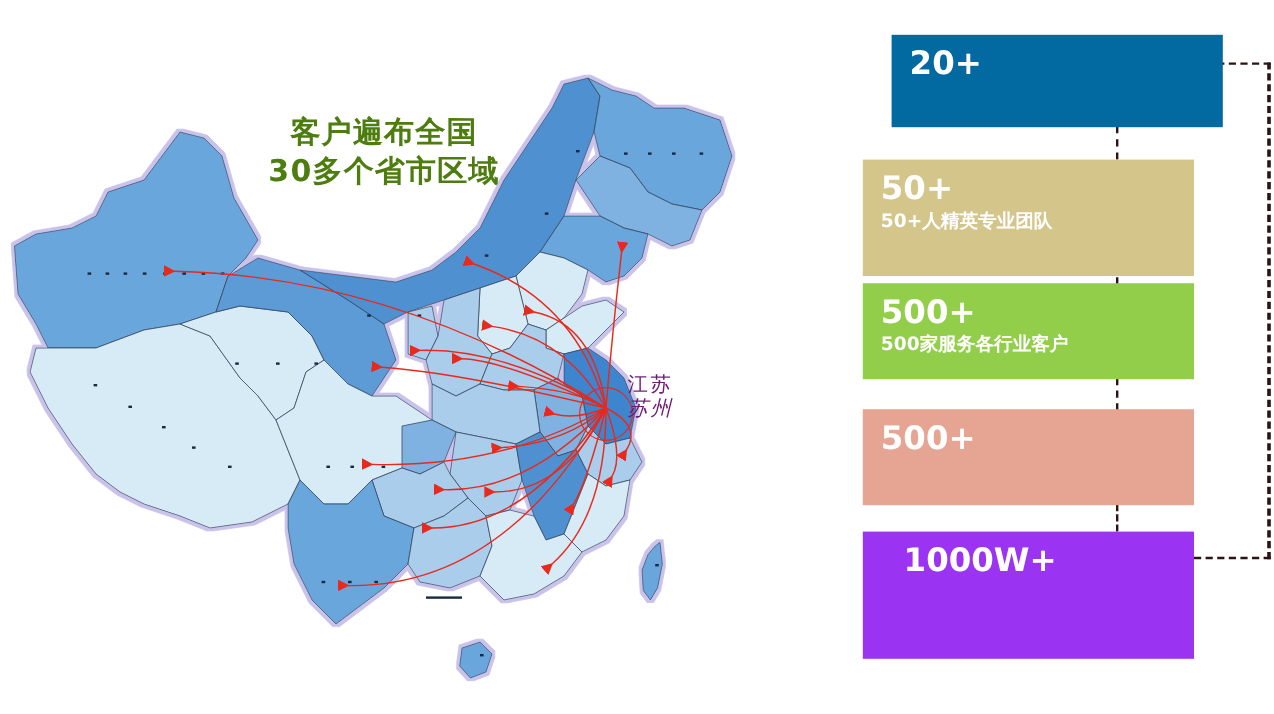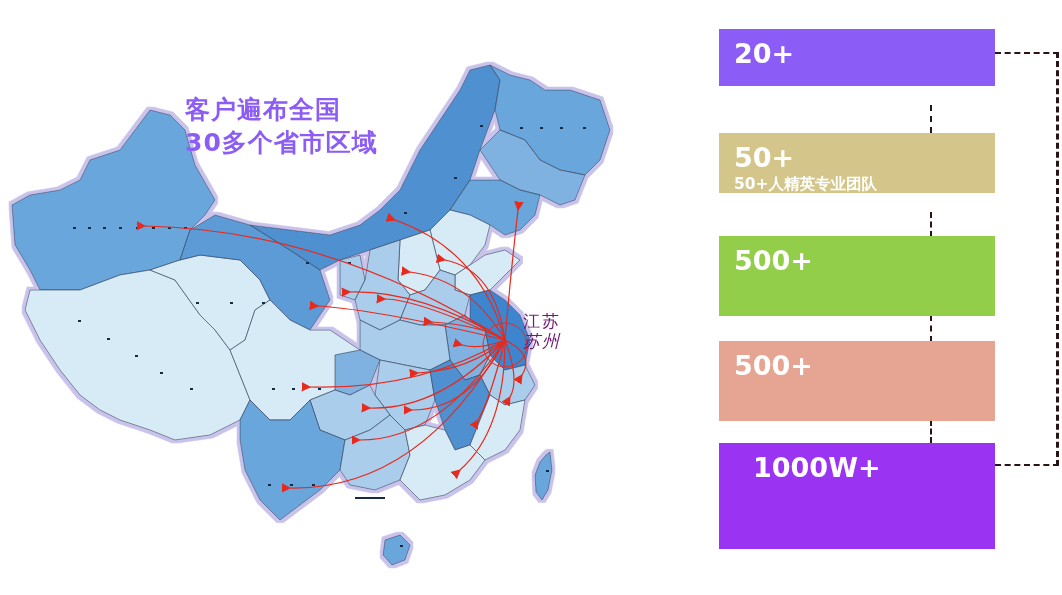--- a/index.html
+++ b/index.html
@@ -1,21 +1,21 @@
 <!DOCTYPE html>
 <html><head>
 <meta charset="utf-8">
 <style>
   html, body { margin:0; padding:0; background:#ffffff; }
   body { width:1062px; height:595px; position:relative; overflow:hidden;
          font-family: "DejaVu Sans", "Liberation Sans", sans-serif; }
   #map-wrap { position:absolute; left:0; top:50px; width:640px; height:545px; }
   #map-svg { position:absolute; left:0; top:0; }
-  .map-title { position:absolute; left:185px; width:240px; 
-               color:#8b5cf6; font-size:25px; font-weight:bold; letter-spacing:1px; line-height:33px; }
+  .map-title { position:absolute; left:200px; width:240px; text-align:center;
+               color:#4d7c0f; font-size:25px; font-weight:bold; letter-spacing:1px; line-height:33px; }
   .map-title.l1 { top:93px; }
   .map-title.l2 { top:126px; }
   .origin-label { position:absolute; left:523px; color:#701a75; font-size:17px; line-height:20px; letter-spacing:2px; }
   .origin-label.l1 { top:311px; }
   .origin-label.l2 { top:331px;font-style:italic; }
   .stat-box { position:absolute; left:719px; width:276px; color:#fff; box-sizing:border-box; padding-left:15px; }
   .stat-num { font-size:27px; font-weight:bold; line-height:30px; padding-top:10px; }
   .stat-desc { font-size:15.5px; font-weight:bold; line-height:22px; }
   .connector-v { position:absolute; left:930px; width:0; border-left:2px dashed #2a1414; }
   #outer-connector { position:absolute; left:995px; top:52px; width:64px; height:414px;
@@ -169,28 +169,29 @@
 <div class="map-title l2">30多个省市区域</div>
 <div class="origin-label l1">江苏</div>
 <div class="origin-label l2">苏州</div>
 
 <div class="connector-v" style="top:105px;height:28px;"></div>
 <div class="connector-v" style="top:212px;height:25px;"></div>
 <div class="connector-v" style="top:315px;height:27px;"></div>
 <div class="connector-v" style="top:420px;height:23px;"></div>
 <div id="outer-connector"></div>
 
-<div class="stat-box" style="top:29px;height:57px;background:#8b5cf6;">
+<div class="stat-box" style="top:29px;height:77px;background:#0369a1;margin-left:24px;">
   <div class="stat-num">20+</div>
 </div>
-<div class="stat-box" style="top:133px;height:60px;background:#d4c68a;">
+<div class="stat-box" style="top:133px;height:97px;background:#d4c68a;">
   <div class="stat-num">50+</div>
   <div class="stat-desc">50+人精英专业团队</div>
 </div>
 <div class="stat-box" style="top:236px;height:80px;background:#92ce4a;">
   <div class="stat-num">500+</div>
+  <div class="stat-desc">500家服务各行业客户</div>
 </div>
 <div class="stat-box" style="top:341px;height:80px;background:#e5a592;">
   <div class="stat-num">500+</div>
 </div>
 <div class="stat-box" style="top:443px;height:106px;background:#9b33f2;padding-left:34px;">
   <div class="stat-num">1000W+</div>
 </div>
 
 </body></html>

